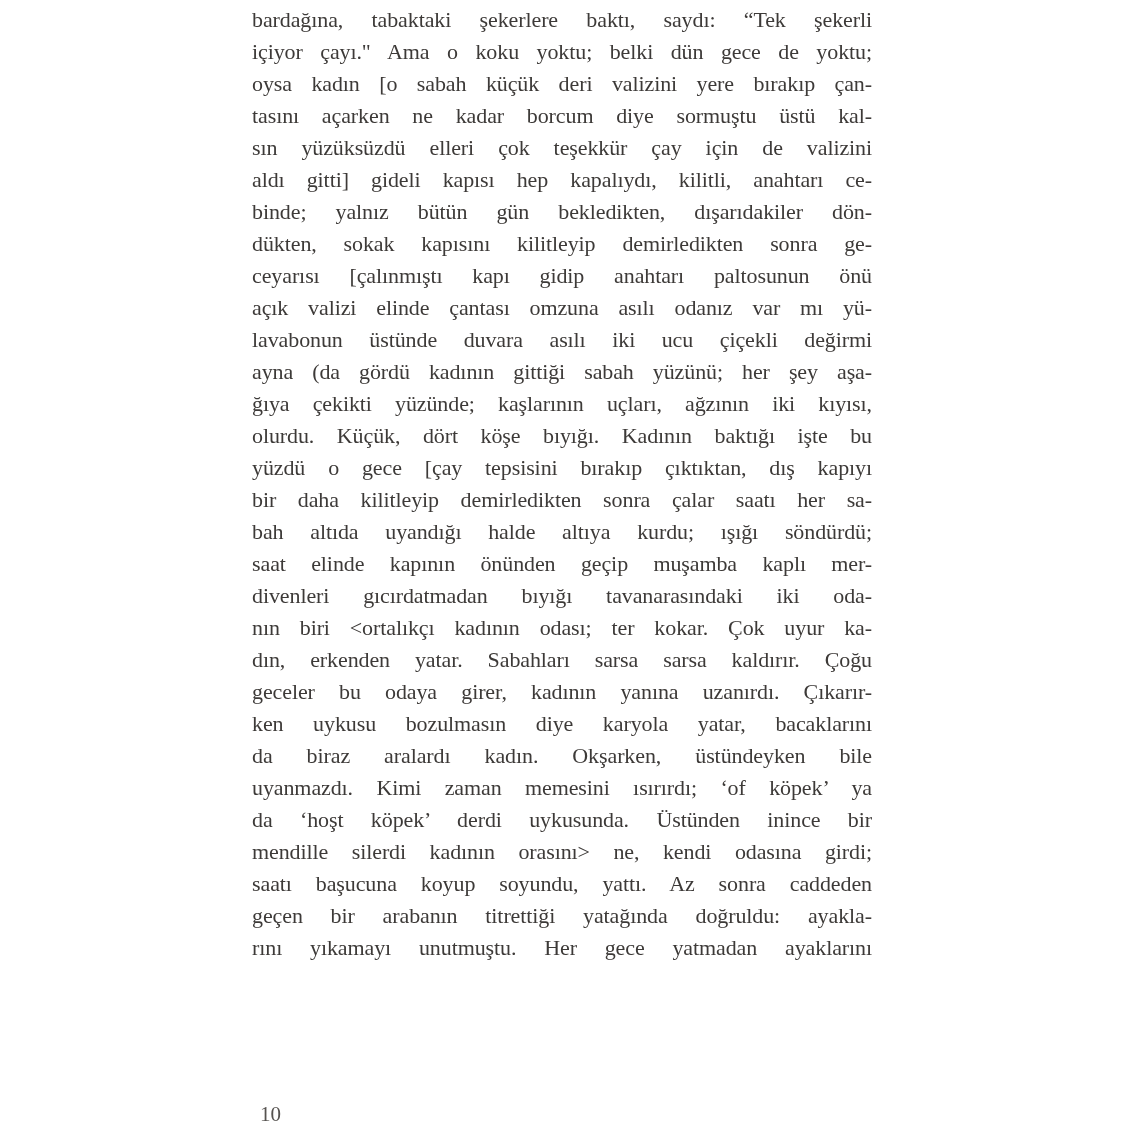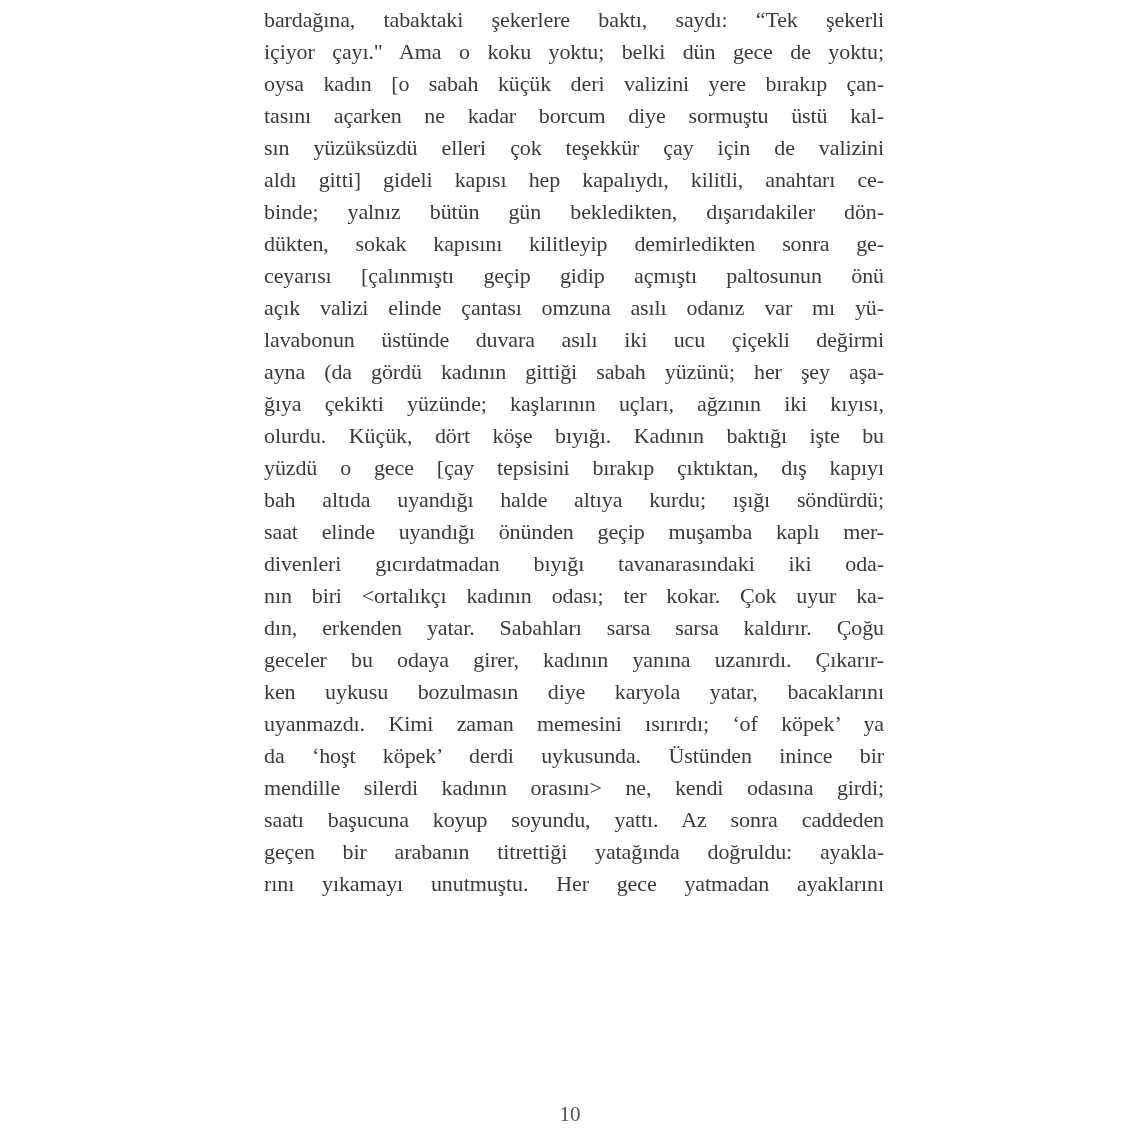--- a/index.html
+++ b/index.html
@@ -16,74 +16,75 @@
   .page {
     position: absolute;
     left: 0;
     top: 0;
     width: 1140px;
     height: 1140px;
     background: #ffffff;
   }
   .text-block {
     position: absolute;
-    left: 264px;
+    left: 252px;
     top: 4px;
     width: 620px;
   }
   .text-line {
     font-family: "Liberation Serif", serif;
     font-size: 22px;
     line-height: 32px;
     height: 32px;
     overflow: hidden;
     color: #3d3a38;
     text-align: justify;
     text-align-last: justify;
     letter-spacing: -0.1px;
     white-space: normal;
   }
   .page-number {
     position: absolute;
     left: 260px;
     top: 1102px;
     width: 620px;
-    text-align: center;
     font-family: "Liberation Serif", serif;
     font-size: 21px;
     color: #565350;
   }
 </style>
 </head>
 <body>
 
 <div class="page">
   <div class="text-block">
       <div class="text-line">bardağına, tabaktaki şekerlere baktı, saydı: “Tek şekerli</div>
       <div class="text-line">içiyor çayı." Ama o koku yoktu; belki dün gece de yoktu;</div>
       <div class="text-line">oysa kadın [o sabah küçük deri valizini yere bırakıp çan-</div>
       <div class="text-line">tasını açarken ne kadar borcum diye sormuştu üstü kal-</div>
       <div class="text-line">sın yüzüksüzdü elleri çok teşekkür çay için de valizini</div>
       <div class="text-line">aldı gitti] gideli kapısı hep kapalıydı, kilitli, anahtarı ce-</div>
       <div class="text-line">binde; yalnız bütün gün bekledikten, dışarıdakiler dön-</div>
       <div class="text-line">dükten, sokak kapısını kilitleyip demirledikten sonra ge-</div>
-      <div class="text-line">ceyarısı [çalınmıştı geçip gidip açmıştı paltosunun önü</div>
+      <div class="text-line">ceyarısı [çalınmıştı kapı gidip anahtarı paltosunun önü</div>
       <div class="text-line">açık valizi elinde çantası omzuna asılı odanız var mı yü-</div>
       <div class="text-line">lavabonun üstünde duvara asılı iki ucu çiçekli değirmi</div>
       <div class="text-line">ayna (da gördü kadının gittiği sabah yüzünü; her şey aşa-</div>
       <div class="text-line">ğıya çekikti yüzünde; kaşlarının uçları, ağzının iki kıyısı,</div>
       <div class="text-line">olurdu. Küçük, dört köşe bıyığı. Kadının baktığı işte bu</div>
       <div class="text-line">yüzdü o gece [çay tepsisini bırakıp çıktıktan, dış kapıyı</div>
+      <div class="text-line">bir daha kilitleyip demirledikten sonra çalar saatı her sa-</div>
       <div class="text-line">bah altıda uyandığı halde altıya kurdu; ışığı söndürdü;</div>
-      <div class="text-line">saat elinde uyandığı önünden geçip muşamba kaplı mer-</div>
+      <div class="text-line">saat elinde kapının önünden geçip muşamba kaplı mer-</div>
       <div class="text-line">divenleri gıcırdatmadan bıyığı tavanarasındaki iki oda-</div>
       <div class="text-line">nın biri &lt;ortalıkçı kadının odası; ter kokar. Çok uyur ka-</div>
       <div class="text-line">dın, erkenden yatar. Sabahları sarsa sarsa kaldırır. Çoğu</div>
       <div class="text-line">geceler bu odaya girer, kadının yanına uzanırdı. Çıkarır-</div>
       <div class="text-line">ken uykusu bozulmasın diye karyola yatar, bacaklarını</div>
+      <div class="text-line">da biraz aralardı kadın. Okşarken, üstündeyken bile</div>
       <div class="text-line">uyanmazdı. Kimi zaman memesini ısırırdı; ‘of köpek’ ya</div>
       <div class="text-line">da ‘hoşt köpek’ derdi uykusunda. Üstünden inince bir</div>
       <div class="text-line">mendille silerdi kadının orasını&gt; ne, kendi odasına girdi;</div>
       <div class="text-line">saatı başucuna koyup soyundu, yattı. Az sonra caddeden</div>
       <div class="text-line">geçen bir arabanın titrettiği yatağında doğruldu: ayakla-</div>
       <div class="text-line">rını yıkamayı unutmuştu. Her gece yatmadan ayaklarını</div>
     </div>
   <div class="page-number">10</div>
 </div>
 

